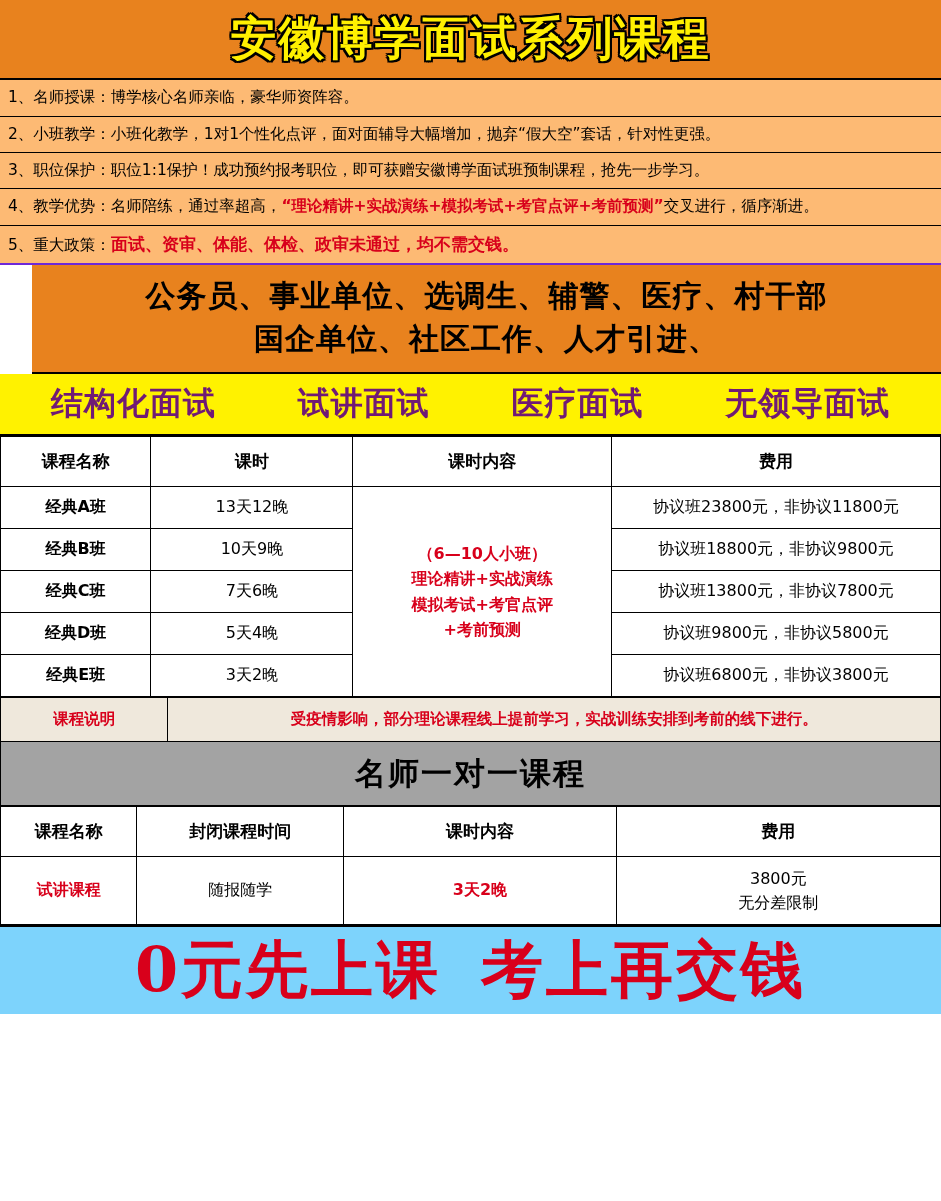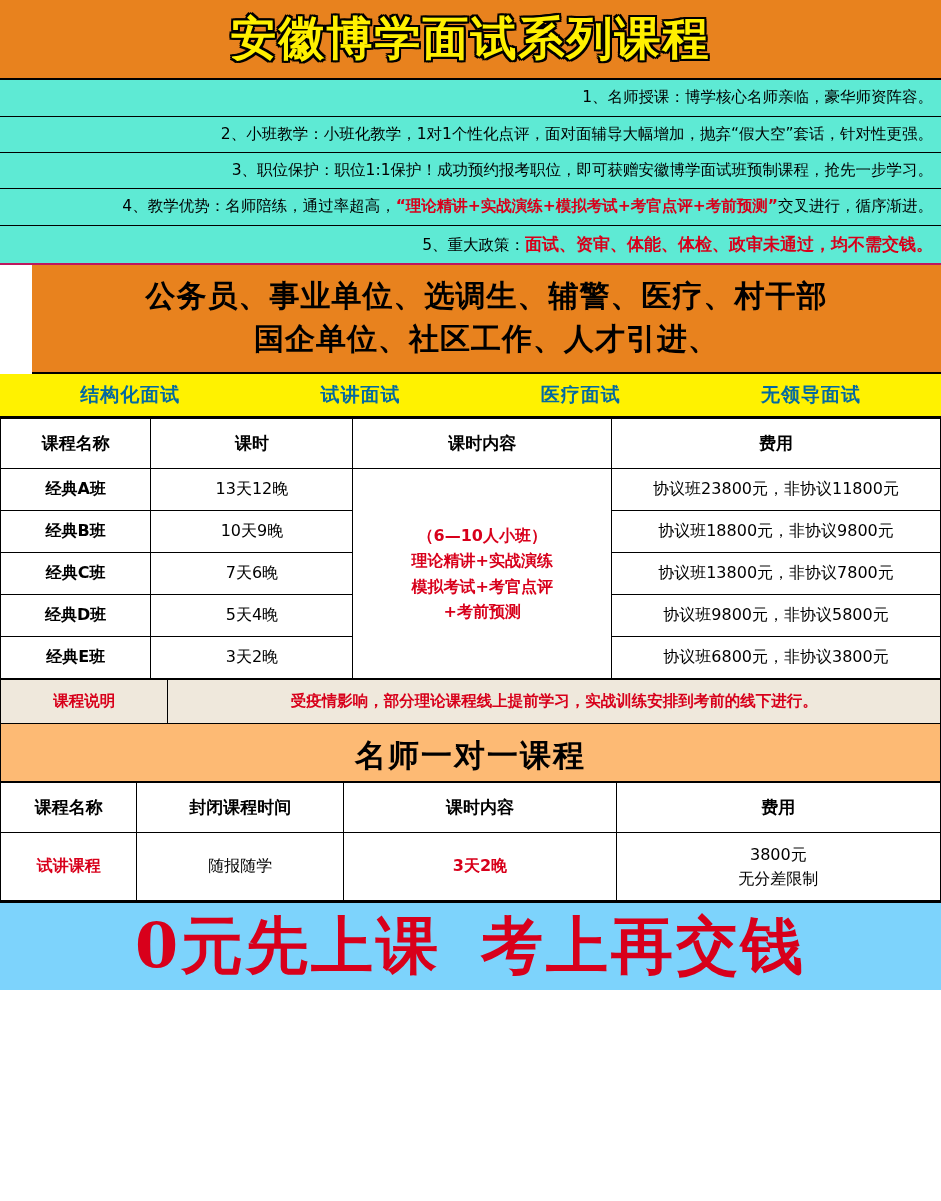--- a/index.html
+++ b/index.html
@@ -36,23 +36,22 @@
     text-shadow:
       -2px -2px 0 #000, 2px -2px 0 #000,
       -2px  2px 0 #000, 2px  2px 0 #000,
       0 -2px 0 #000, 0 2px 0 #000,
       -2px 0 0 #000, 2px 0 0 #000;
   }
 
   
   .features {
     border-top: 2px solid #000;
-    border-bottom: 2px solid #be185d;
-    background: #5eead4;
-    text-align: right;
+    border-bottom: 2px solid #6d28d9;
+    background: #fdba74;
   }
   .feature-row {
     display: block;
     padding: 8px 8px 8px 8px;
     font-size: 15.5px;
     line-height: 1.25;
     border-bottom: 1px solid #000;
     white-space: nowrap;
   }
   .feature-row:last-child {
@@ -89,22 +88,22 @@
     background: #FFF200;
     border-bottom: 2px solid #000;
     display: flex;
     justify-content: space-around;
     align-items: center;
     padding: 8px 10px;
   }
   .types-bar .type-item {
     font-family: "DejaVu Serif", "Liberation Serif", serif;
     font-weight: bold;
-    font-size: 19px;
-    color: #0369a1;
+    font-size: 32px;
+    color: #701a75;
     letter-spacing: 1px;
   }
 
   
   table.course-table {
     width: 100%;
     border-collapse: collapse;
     table-layout: fixed;
   }
   table.course-table th,
@@ -160,25 +159,25 @@
   td.note-label {
     width: 16.0%;
     text-align: center;
   }
   td.note-text {
     text-align: center;
   }
 
   
   .subtitle-banner {
-    background: #fdba74;
+    background: #a3a3a3;
     border-left: 1px solid #000;
     border-right: 1px solid #000;
     border-bottom: 1px solid #000;
-    padding: 11px 0 4px 0;
+    padding: 11px 0 10px 0;
     text-align: center;
   }
   .subtitle-banner .sub-text {
     font-family: "DejaVu Serif", "Liberation Serif", serif;
     font-weight: bold;
     font-size: 31px;
     color: #000;
     letter-spacing: 2px;
   }
 

